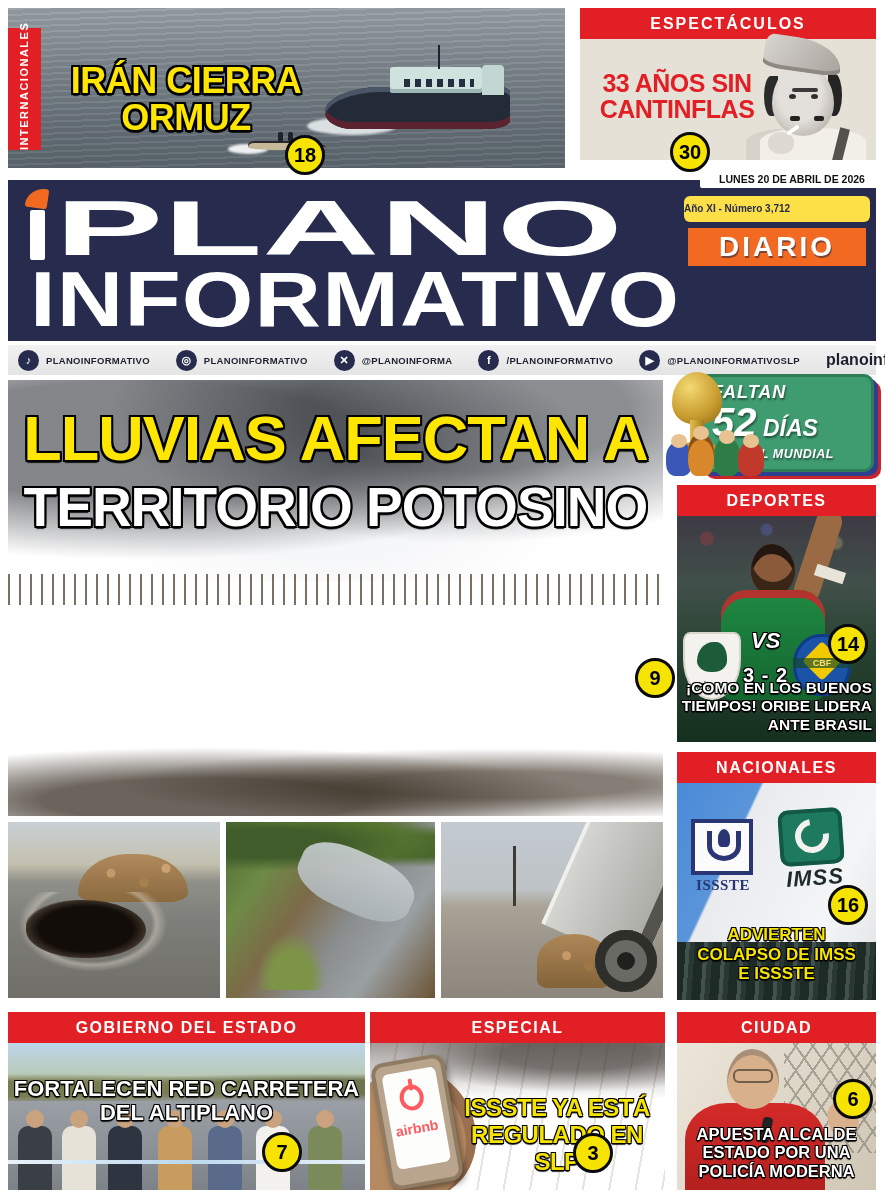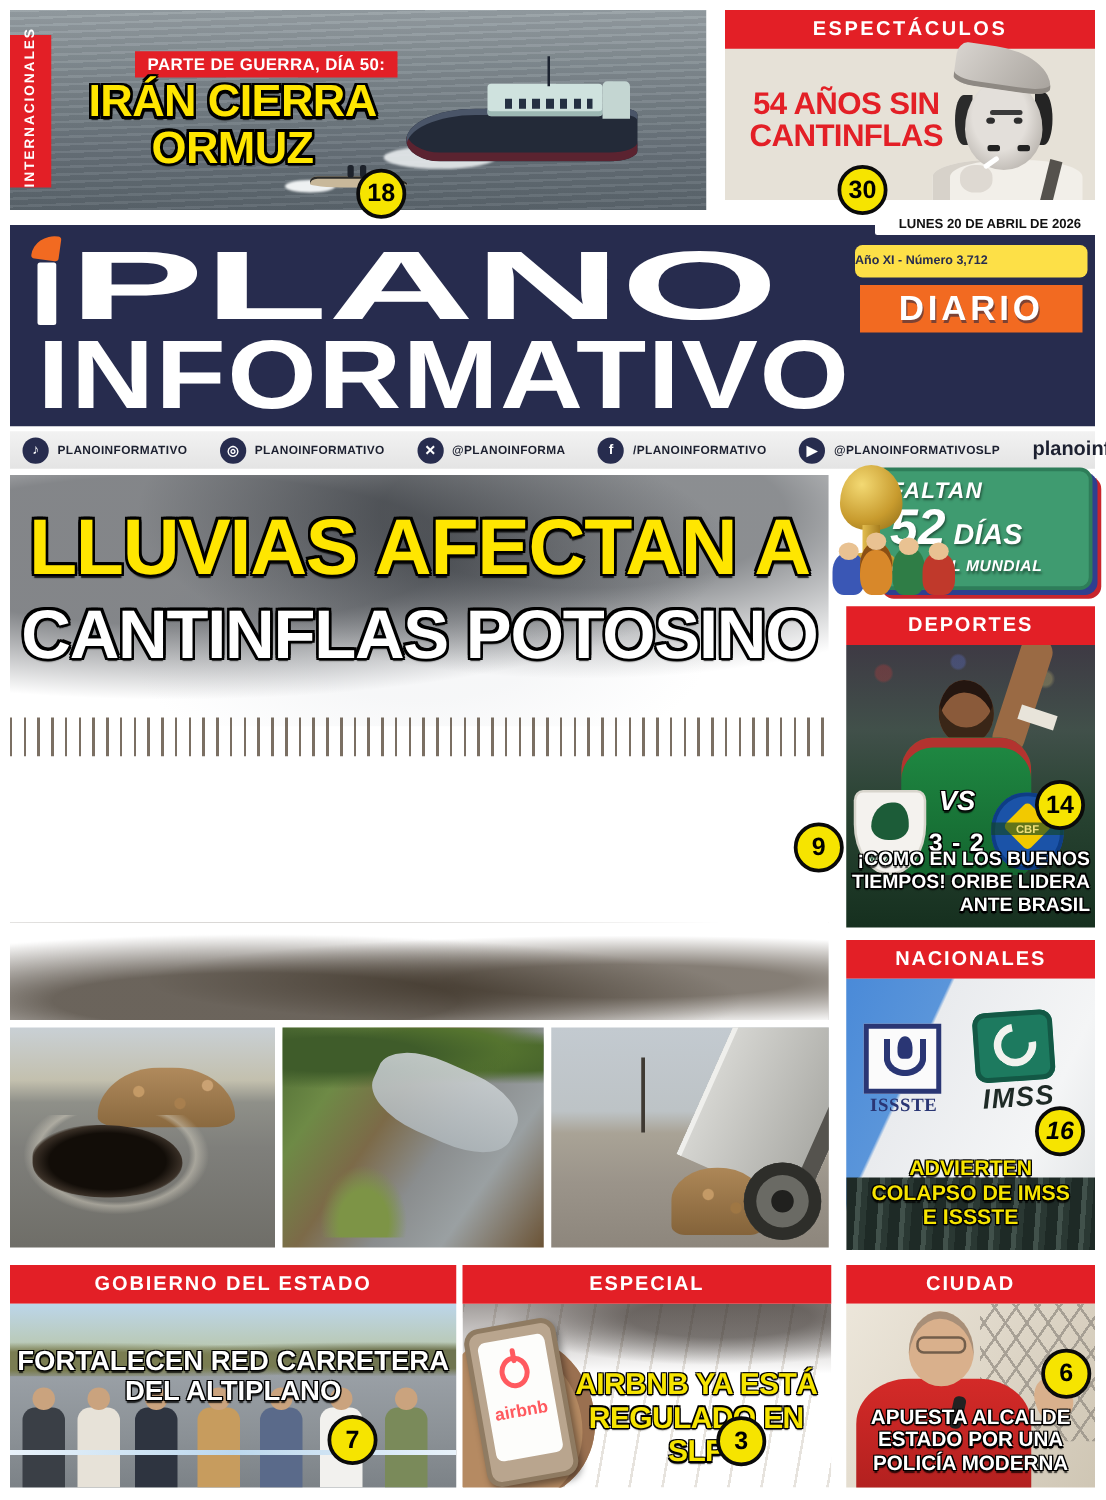--- a/index.html
+++ b/index.html
@@ -295,21 +295,20 @@
         <div class="tower"></div>
         <div class="mast"></div>
     </div>
     <div class="skiff">
       <div class="swake"></div>
         <div class="sbody"></div>
         <div class="p1"></div>
         <div class="p2"></div>
     </div>
     <div class="intl-strip">INTERNACIONALES</div>
-    <div class="intl-kicker">PARTE DE GUERRA, DÍA 50:</div>
     <div class="intl-headline outline">
       <span>IRÁN CIERRA</span><br>
       <span>ORMUZ</span>
     </div>
   </div>
 
   <div class="box-espect">
     <div class="sec-header">ESPECTÁCULOS</div>
     <div class="cantinflas">
       <div class="cant-body"></div>
@@ -319,21 +318,21 @@
       <div class="cant-face"></div>
         <div class="cant-hat"></div>
       <div class="cant-brow"></div>
         <div class="cant-eye1"></div>
         <div class="cant-eye2"></div>
       <div class="cant-mous"></div>
         <div class="cant-hand"></div>
         <div class="cant-cig"></div>
     </div>
     <div class="espect-headline">
-      <span>54 AÑOS SIN</span><br>
+      <span>33 AÑOS SIN</span><br>
       <span>CANTINFLAS</span>
     </div>
   </div>
 
   <div class="masthead">
     <div class="date-box">LUNES 20 DE ABRIL DE 2026</div>
     <div class="logo">
       <div class="logo-row1">
         <div class="imark"></div>
         <span class="logo-l1">PLANO</span>
@@ -368,21 +367,21 @@
     <div class="website">
       <span>planoinformativo</span>
     </div>
   </div>
 
   <div class="main-story">
     <div class="clouds"></div>
     <div class="posts"></div>
     <div class="mud"></div>
     <div class="ms-h1 outline">LLUVIAS AFECTAN A</div>
-    <div class="ms-h2 outline">CANTINFLAS POTOSINO</div>
+    <div class="ms-h2 outline">TERRITORIO POTOSINO</div>
   </div>
 
   <div class="mundial">
     <div class="green-box"></div>
     <div class="trophy">
       <div class="cup"></div>
         <div class="stem"></div>
         <div class="tbase"></div>
     </div>
     <div class="mascots">
@@ -489,21 +488,21 @@
     <div class="photo esp-photo">
       <div class="esp-planks"></div>
       <div class="esp-room"></div>
       <div class="esp-hand"></div>
       <div class="esp-phone">
         <div class="esp-screen"></div>
         <div class="belo"></div>
         <div class="esp-brand">airbnb</div>
       </div>
       <div class="esp-headline outline-sm">
-        <span>AIRBNB YA ESTÁ</span><br>
+        <span>ISSSTE YA ESTÁ</span><br>
         <span>REGULADO EN SLP</span>
       </div>
     </div>
   </div>
 
   <div class="card card-ciu">
     <div class="sec-header">CIUDAD</div>
     <div class="photo ciu-photo">
       <div class="ciu-lattice"></div>
       <div class="ciu-torso"></div>
@@ -516,18 +515,18 @@
         <span>ESTADO POR UNA</span><br>
         <span>POLICÍA MODERNA</span>
       </div>
     </div>
   </div>
 
   <div class="page-circle" style="left:285px; top:135px;">18</div>
   <div class="page-circle" style="left:670px; top:132px;">30</div>
   <div class="page-circle" style="left:635px; top:658px;">9</div>
   <div class="page-circle" style="left:828px; top:624px;">14</div>
-  <div class="page-circle" style="left:828px; top:885px;font-style:italic;">16</div>
+  <div class="page-circle" style="left:828px; top:885px;">16</div>
   <div class="page-circle" style="left:262px; top:1132px;">7</div>
   <div class="page-circle" style="left:573px; top:1133px;">3</div>
   <div class="page-circle" style="left:833px; top:1079px;">6</div>
 
 </div>
 
 </body></html>

